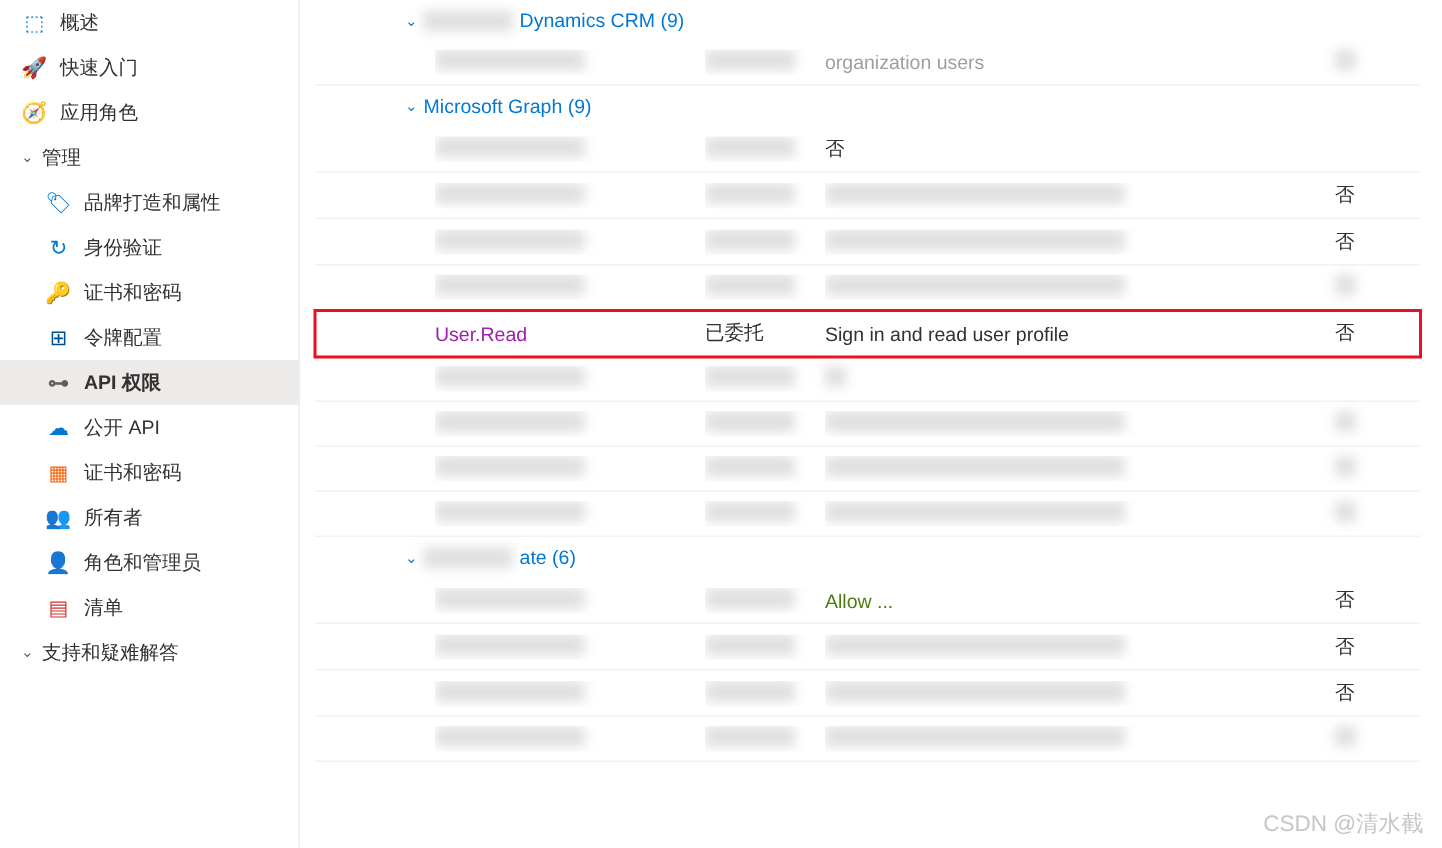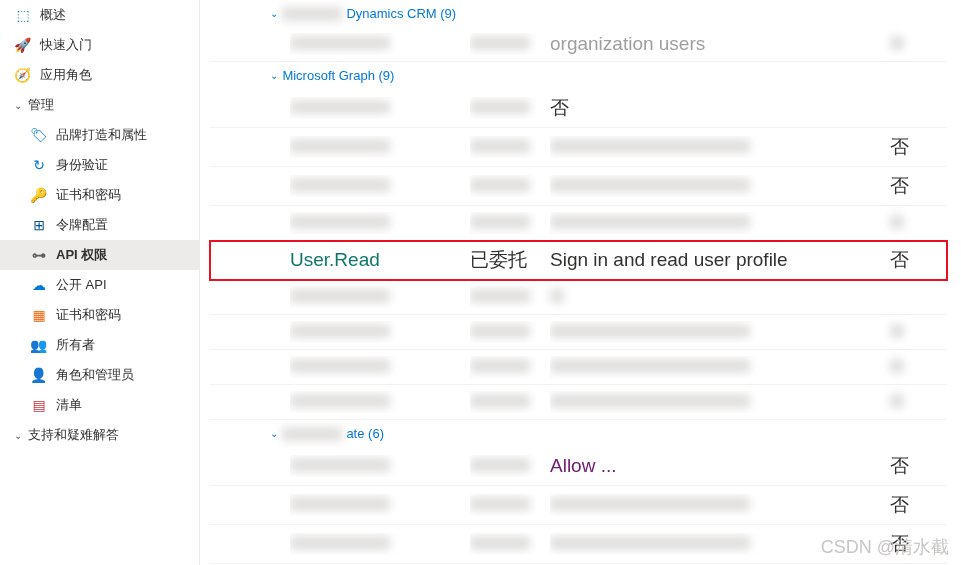--- a/index.html
+++ b/index.html
@@ -8,29 +8,29 @@
 .sidebar { width: 200px; border-right: 1px solid #edebe9; padding-top: 0; }
 .nav-item { display: flex; align-items: center; padding: 6px 0 6px 14px; cursor: pointer; font-size: 13px; color: #323130; }
 .nav-item.active { background: #edebe9; font-weight: 600; }
 .nav-item .chev { width: 14px; font-size: 10px; color: #605e5c; }
 .nav-item .icon { width: 18px; height: 18px; margin-right: 8px; display: inline-flex; align-items: center; justify-content: center; font-size: 14px; }
 .nav-sub { padding-left: 30px; }
 .nav-sub.top { padding-left: 14px; }
 .main { flex: 1; padding: 0 14px 0 10px; overflow: hidden; }
 .group-header { display: flex; align-items: center; color: #0078d4; font-size: 13px; padding: 6px 0 6px 60px; cursor: pointer; }
 .group-header .chev { font-size: 10px; margin-right: 4px; }
-.perm-row { display: flex; align-items: center; padding: 6px 0 6px 80px; border-bottom: 1px solid #f3f2f1; font-size: 19px; min-height: 30px; }
+.perm-row { display: flex; align-items: center; padding: 6px 0 6px 80px; border-bottom: 1px solid #f3f2f1; font-size: 13px; min-height: 30px; }
 .perm-row .c-name { width: 180px; color: #0078d4; overflow: hidden; }
 .perm-row .c-type { width: 80px; overflow: hidden; }
 .perm-row .c-desc { width: 340px; overflow: hidden; white-space: nowrap; }
 .perm-row .c-admin { width: 40px; text-align: left; }
 .perm-row.highlighted { outline: 2px solid #e81123; outline-offset: -1px; }
 .blur { filter: blur(4px); opacity: 0.55; background: #c8c6c4; color: transparent; border-radius: 2px; display: inline-block; height: 14px; }
 .blur.w60 { width: 60px; } .blur.w100 { width: 100px; } .blur.w200 { width: 200px; } .blur.w12 { width: 14px; }
-.watermark { position: absolute; right: 12px; bottom: 6px; color: #c8c6c4; font-size: 18px; pointer-events: none; }
+.watermark { position: absolute; right: 12px; bottom: 6px; color: #c8c6c4; font-size: 15px; pointer-events: none; }
 .ic-blue { color: #0078d4; }
 .ic-orange { color: #f7630c; }
 .ic-green { color: #107c10; }
 .ic-teal { color: #008272; }
 .ic-yellow { color: #ffb900; }
 .ic-navy { color: #004e8c; }
 .ic-gray { color: #605e5c; }
 .ic-red { color: #d13438; }
 </style>
 </head>
@@ -137,21 +137,21 @@
         <span class="c-desc"><span class="blur w200"></span></span>
         <span class="c-admin">否</span>
         </div>
         <div class="perm-row">
         <span class="c-name"><span class="blur w100"></span></span>
         <span class="c-type"><span class="blur w60"></span></span>
         <span class="c-desc"><span class="blur w200"></span></span>
         <span class="c-admin"><span class="blur w12"></span></span>
         </div>
         <div class="perm-row highlighted">
-        <span class="c-name" style="color:#0f766e">User.Read</span>
+        <span class="c-name" style="color:#a21caf">User.Read</span>
         <span class="c-type">已委托</span>
         <span class="c-desc">Sign in and read user profile</span>
         <span class="c-admin">否</span>
         </div>
         <div class="perm-row">
         <span class="c-name"><span class="blur w100"></span></span>
         <span class="c-type"><span class="blur w60"></span></span>
         <span class="c-admin"><span class="blur w12"></span></span>
         </div>
         <div class="perm-row">
@@ -173,21 +173,21 @@
         <span class="c-admin"><span class="blur w12"></span></span>
         </div>
         <div class="group-header">
           <span class="chev">⌄</span>
           <span class="blur w60"></span>
           <span style="margin-left:4px">ate (6)</span>
         </div>
         <div class="perm-row">
         <span class="c-name"><span class="blur w100"></span></span>
         <span class="c-type"><span class="blur w60"></span></span>
-        <span class="c-desc"><span style="color:#701a75">Allow ...</span></span>
+        <span class="c-desc"><span style="color:#4d7c0f">Allow ...</span></span>
         <span class="c-admin">否</span>
         </div>
         <div class="perm-row">
         <span class="c-name"><span class="blur w100"></span></span>
         <span class="c-type"><span class="blur w60"></span></span>
         <span class="c-desc"><span class="blur w200"></span></span>
         <span class="c-admin">否</span>
         </div>
         <div class="perm-row">
         <span class="c-name"><span class="blur w100"></span></span>

